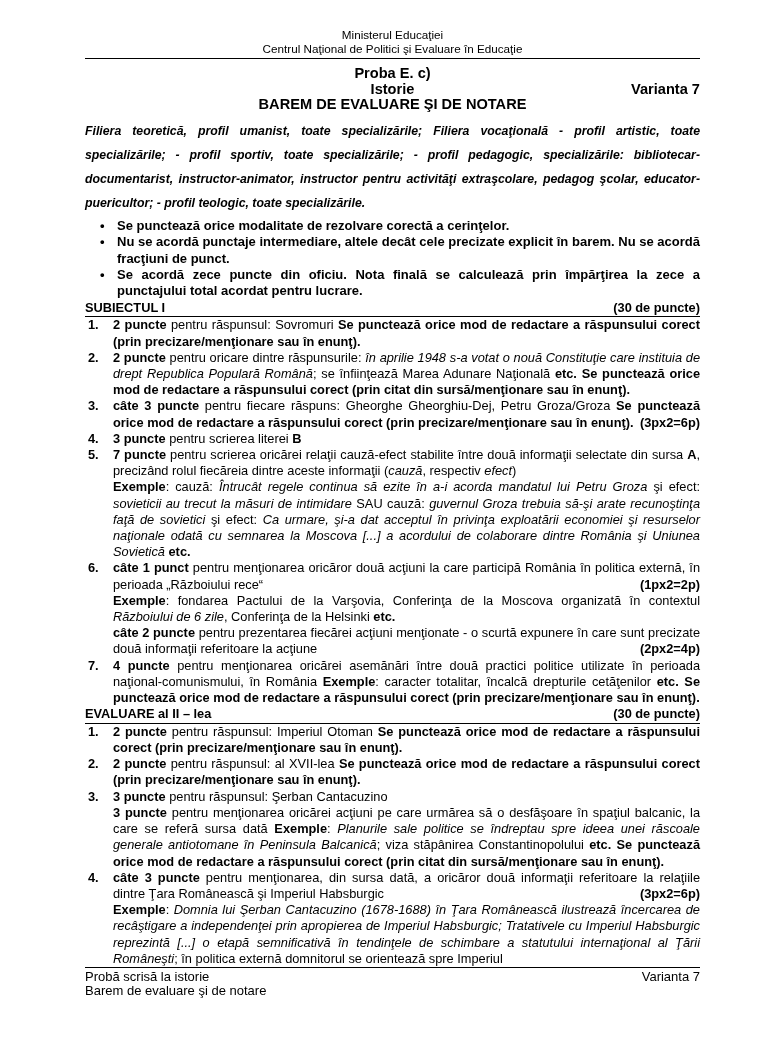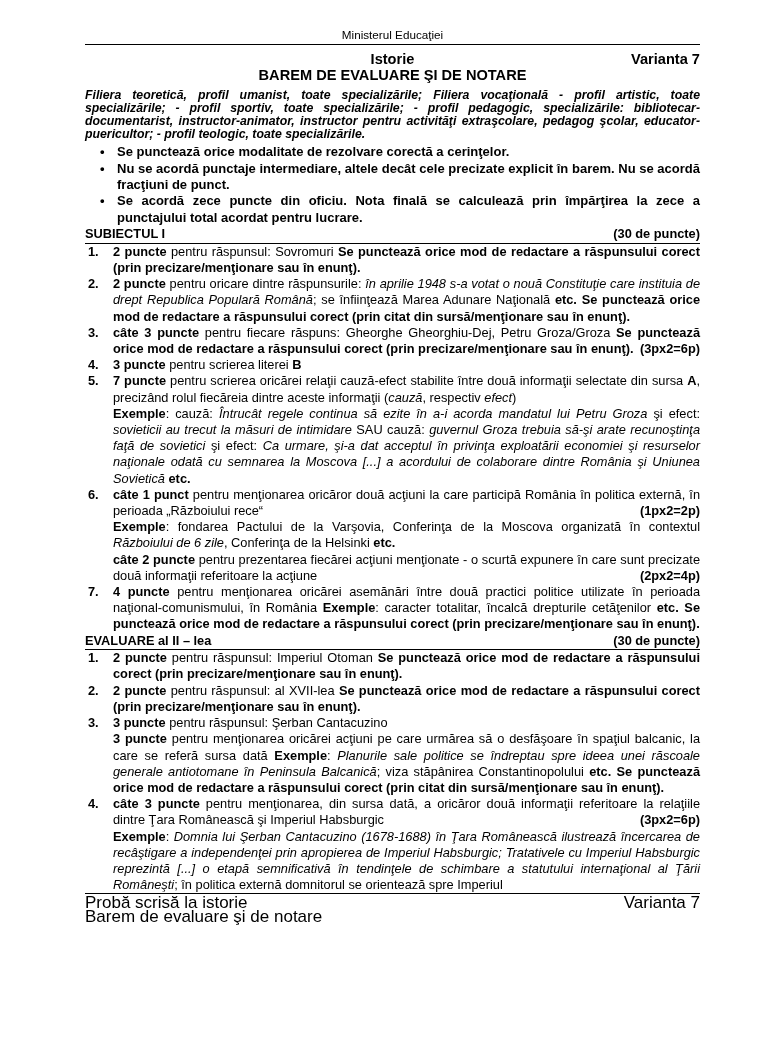--- a/index.html
+++ b/index.html
@@ -18,21 +18,21 @@
   
   .doc-header { text-align:center; font-size:11.7px; line-height:14px; }
   .header-rule { border-bottom:1.5px solid #000; margin-top:2px; }
   
   .title-block { margin-top:7px; text-align:center; font-weight:bold; font-size:14.6px; line-height:15.6px; }
   .subject-row { position:relative; }
   .variant { position:absolute; right:0; top:0; }
   
   .filiera {
     margin-top:6px; font-weight:bold; font-style:italic;
-    font-size:12.3px; line-height:13px; text-align:justify;
+    font-size:12.3px; line-height:24px; text-align:justify;
   }
   
   .bullets { margin-top:3px; font-weight:bold; font-size:13px; line-height:16.4px; }
   .bullet-row { display:flex; padding-left:15px; }
   .bullet-glyph { width:17px; flex-shrink:0; }
   .bullet-text { flex:1; text-align:justify; }
   
   .section-heading {
     display:flex; justify-content:space-between;
     font-weight:bold; border-bottom:1.6px solid #000;
@@ -40,36 +40,38 @@
     gap:32px;
   }
   .item { display:flex; }
   .num { width:28px; flex-shrink:0; font-weight:bold; padding-left:3px; }
   .body { flex:1; text-align:justify; }
   .body::after { content:""; display:block; clear:both; }
   .run.b { font-weight:bold; }
   .run.i { font-style:italic; }
   .run.score { float:right; font-weight:bold; }
   
-  .footer { margin-top:auto; font-size:17px; line-height:13.8px; padding-bottom:12px; }
+  .footer { margin-top:auto; font-size:13px; line-height:13.8px; padding-bottom:12px; }
   .footer-rule { border-top:1.3px solid #000; margin-bottom:2px; }
   .footer-row { display:flex; justify-content:space-between; align-items:flex-start; }
   .footer-page { text-align:center; margin-top:2px; }
 </style>
 </head>
 <body>
 
 <div class="page">
 
   <div class="doc-header">
     <div>Ministerul Educaţiei</div>
+    <div>Centrul Naţional de Politici şi Evaluare în Educaţie</div>
   </div>
   <div class="header-rule"></div>
 
   <div class="title-block">
+    <div>Proba E. c)</div>
     <div class="subject-row">
       <span>Istorie</span>
       <span class="variant">Varianta 7</span>
     </div>
     <div>BAREM DE EVALUARE ŞI DE NOTARE</div>
   </div>
 
   <p class="filiera">Filiera teoretică, profil umanist, toate specializările; Filiera vocaţională - profil artistic, toate specializările; - profil sportiv, toate specializările; - profil pedagogic, specializările: bibliotecar-documentarist, instructor-animator, instructor pentru activităţi extraşcolare, pedagog şcolar, educator-puericultor; - profil teologic, toate specializările.</p>
 
   <div class="bullets">

